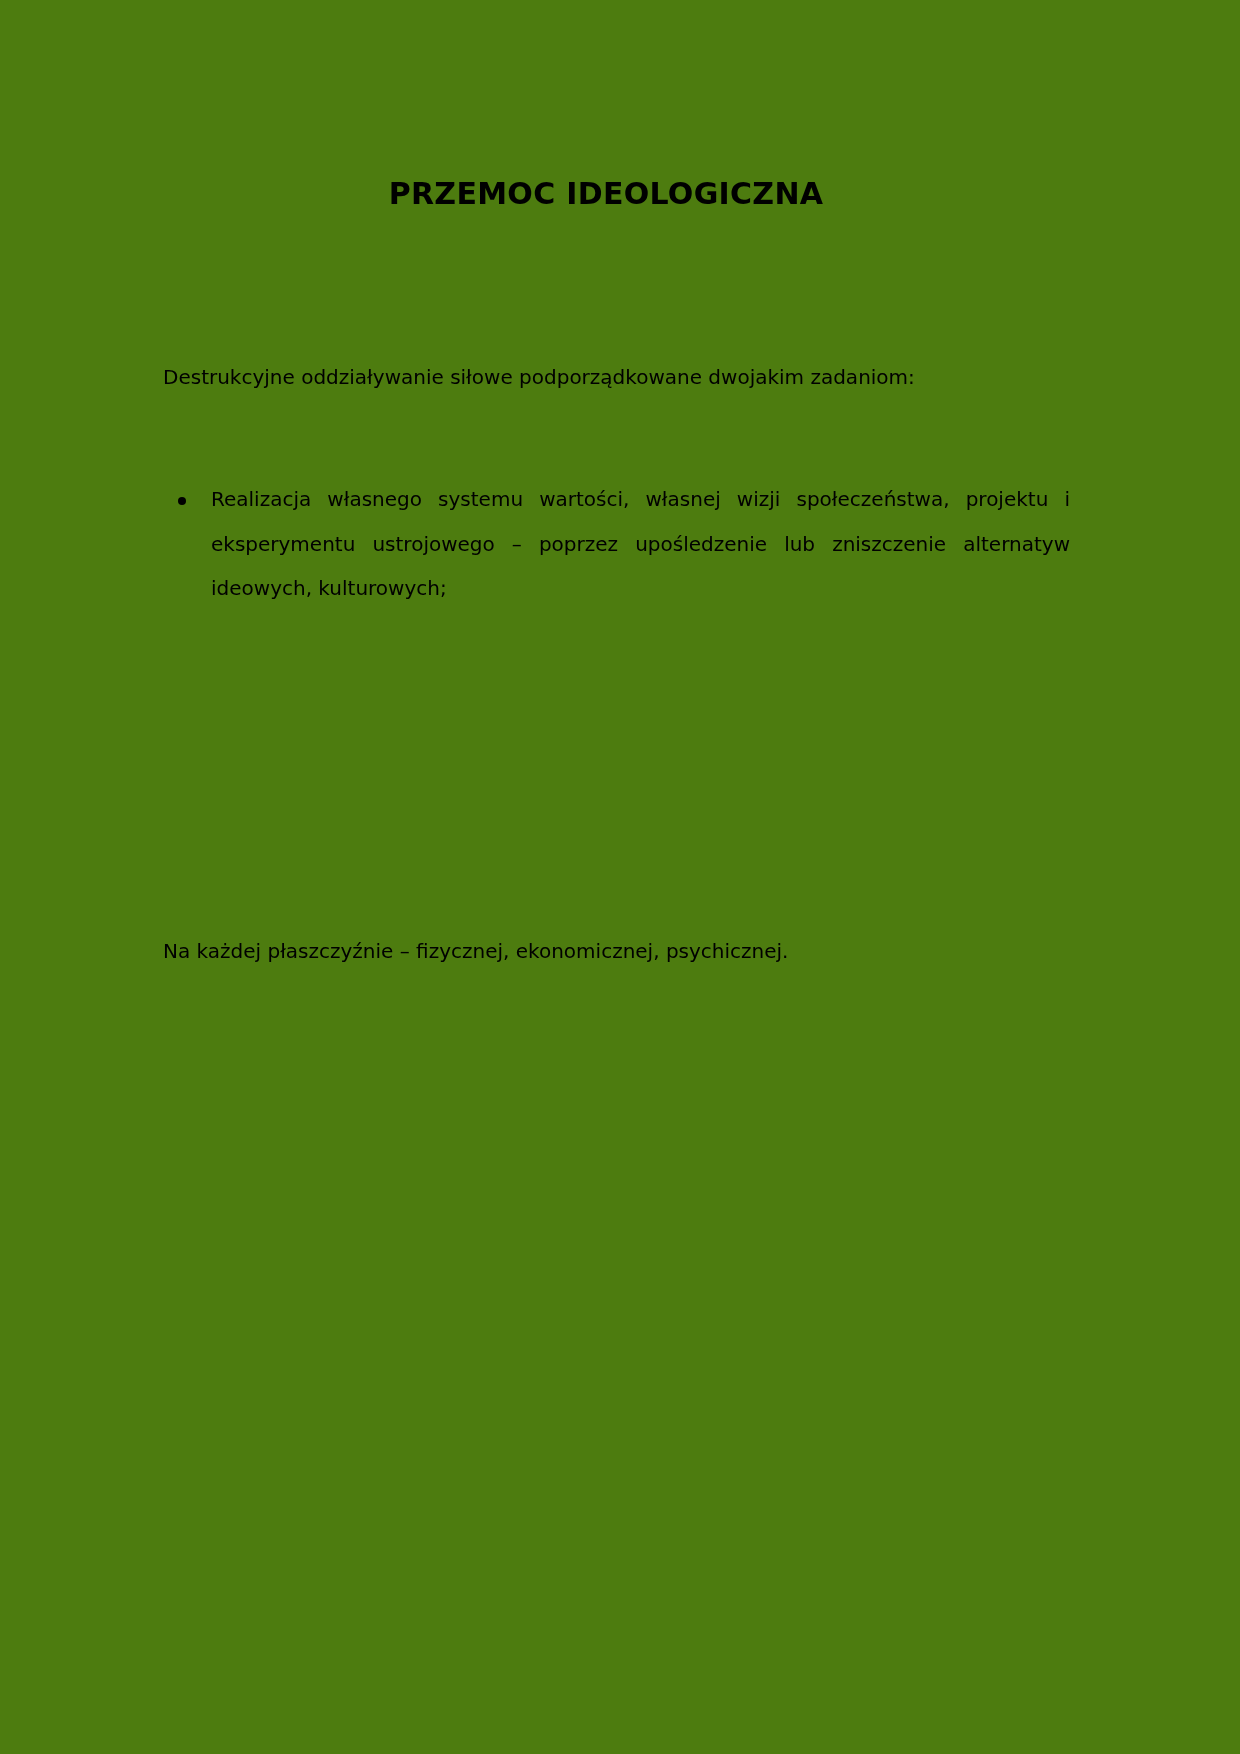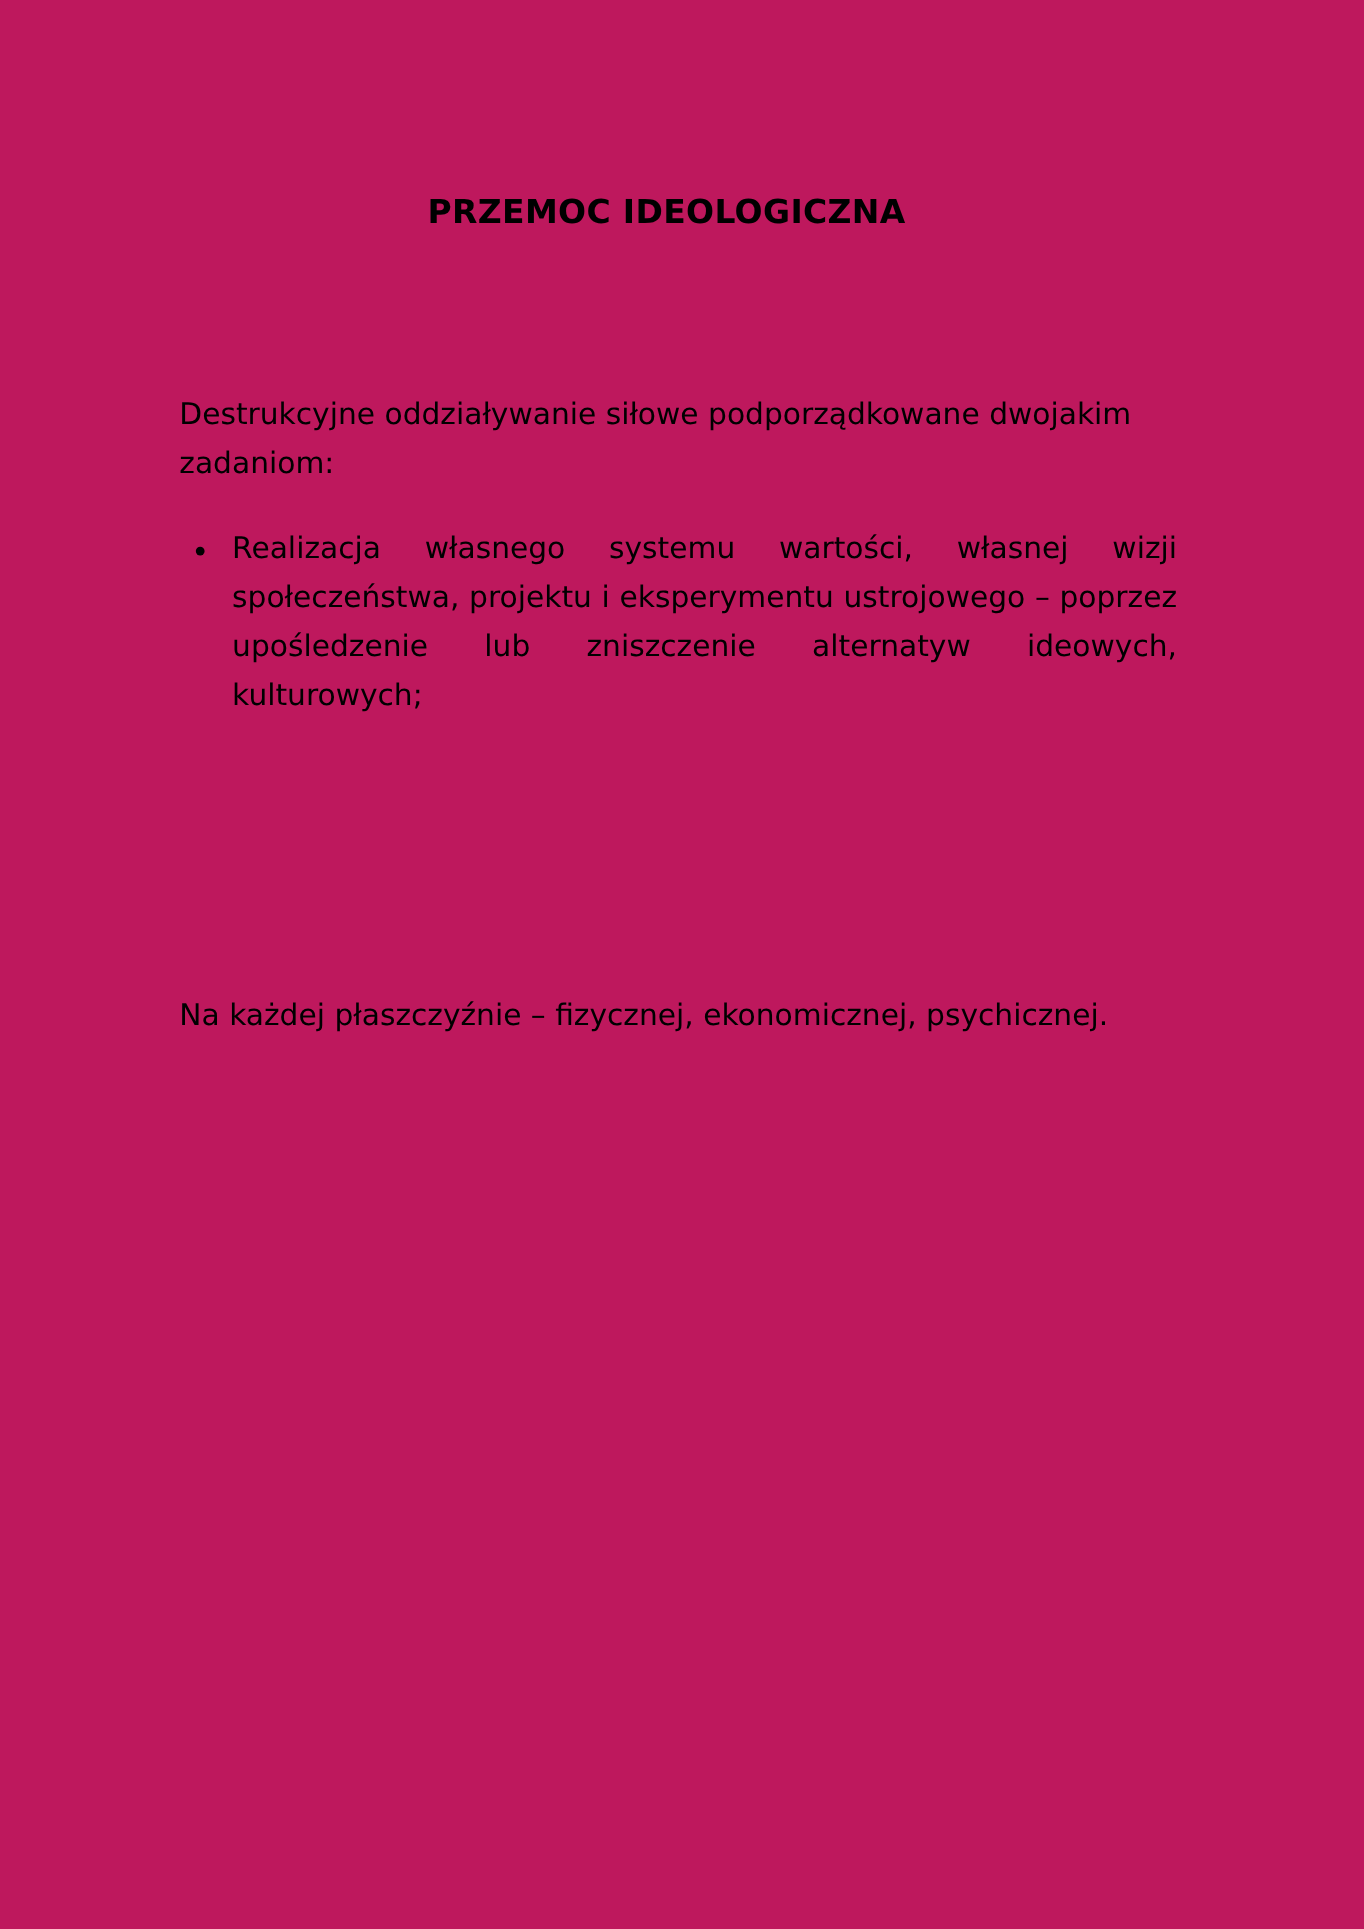--- a/index.html
+++ b/index.html
@@ -13,39 +13,39 @@
       position: relative;
       font-family: "DejaVu Sans", sans-serif;
       color: #000000;
       overflow: hidden;
     }
     .page {
       position: absolute;
       left: 0; top: 0;
       width: 1240px;
       height: 1754px;
-      background: #be185d;
+      background: #4d7c0f;
     }
     .title {
       position: absolute;
       top: 172px;
       left: 0;
       width: 1212px;
       text-align: center;
       font-weight: bold;
       font-size: 30px;
       line-height: 44px;
       margin: 0;
       letter-spacing: 0.3px;
     }
     .content {
       position: absolute;
       left: 163px;
       width: 896px;
-      font-size: 27px;
+      font-size: 20px;
       line-height: 44.5px;
     }
     .intro {
       top: 355px;
       margin: 0;
       text-align: left;
     }
     .bullets {
       top: 466px;
       margin: 11px;
@@ -69,21 +69,21 @@
       content: "";
       position: absolute;
       left: 2px;
       top: 20px;
       width: 8px;
       height: 8px;
       border-radius: 50%;
       background: #000;
     }
     .closing {
-      top: 902px;
+      top: 929px;
       margin: 0;
       text-align: justify;
     }
   </style>
 </head>
 <body>
 
 <div class="page">
   <h1 class="title">PRZEMOC IDEOLOGICZNA</h1>
 

